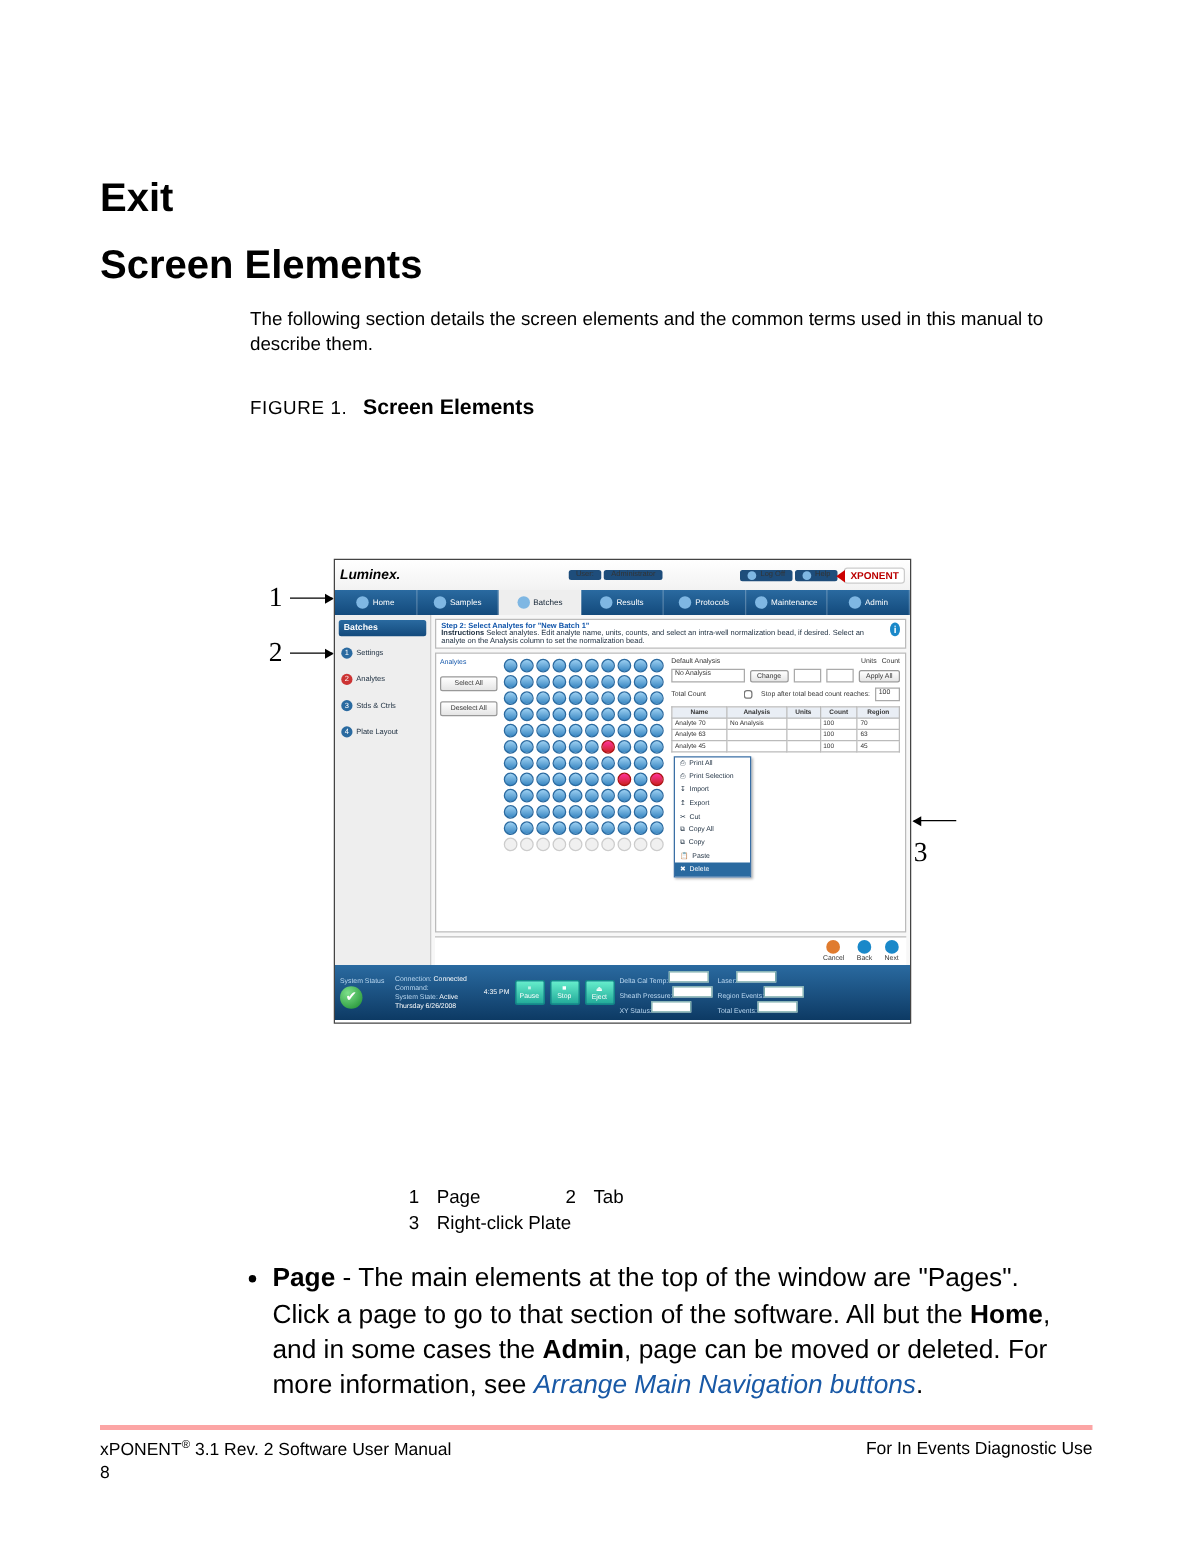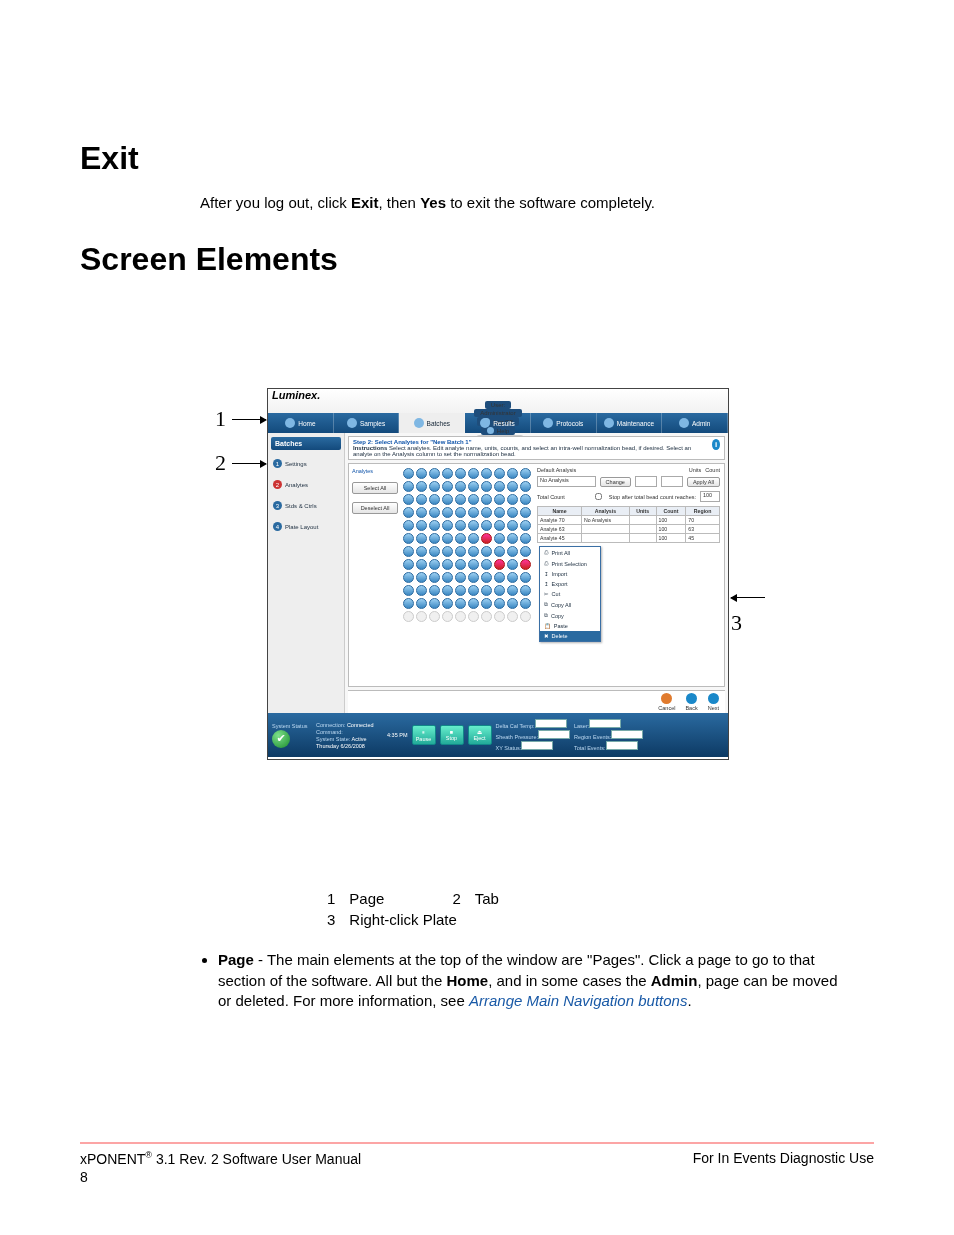--- a/index.html
+++ b/index.html
@@ -90,21 +90,20 @@
     font-size: 6px;
     color: #fff;
   }
   .app .titlebar {
     height: 24px;
     background: linear-gradient(#fff,#f2f2f2);
     display: flex;
     align-items: center;
     padding: 0 4px;
     color: #333;
-    flex-direction: column;
   }
   .app .titlebar .brand {
     font-weight: bold;
     font-style: italic;
     font-size: 11px;
     color: #000;
     margin-right: auto;
   }
   .app .titlebar .pill {
     background:#1e4d7b; border-radius:2px; padding:1px 6px; margin:0 1px;
@@ -248,55 +247,56 @@
   
   .legend{
     width:300px; margin:110px auto 0 auto;
     font-size:15px;
   }
   .legend table{border-collapse:collapse;}
   .legend td{padding:2px 14px 2px 0;}
 
   
   ul.doc{margin:20px 0 0 0; padding-left:18px;}
-  ul.doc li{font-size:15px;line-height:1.35;}
+  ul.doc li{font-size:21px;line-height:1.35;}
   .ilink{color:#1959a6;font-style:italic;text-decoration:none;}
 
   
   .docfooter{
     position:absolute;
     left:80px; right:80px; bottom:50px;
-    border-top:2px solid #fca5a5;
+    border-top:4px solid #fca5a5;
     padding-top:6px;
     font-size:14px;
     display:flex;
     justify-content:space-between;
     flex-wrap:wrap;
   }
   .docfooter .pnum{
     width:100%;
     margin-top:2px;
   }
   sup{font-size:.65em;}
 </style>
 </head>
 <body>
 
 <div class="page">
 
   <h1>Exit</h1>
-  <div class="body-indent">
-    <p class="para">
-      <span>After you log out, click </span><b>Exit</b><span>, then </span><b>Yes</b><span> to exit the software completely.</span>
-    </p>
-  </div>
 
   <h1>Screen Elements</h1>
   <div class="body-indent">
-
+    <p class="para">The following section details the screen elements and the common terms used in this manual to describe them.</p>
+
+    <p class="figcap">
+      <span class="lead">FIGURE 1.</span>
+      <span>&nbsp;</span>
+      <span class="title">Screen Elements</span>
+    </p>
   </div>
 
   <div class="shot-wrap">
 
     <div class="callout" style="left:-2px; top:18px;">
       <span>1</span>
       <span class="arrow right"></span>
     </div>
     <div class="callout" style="left:-2px; top:62px;">
       <span>2</span>

